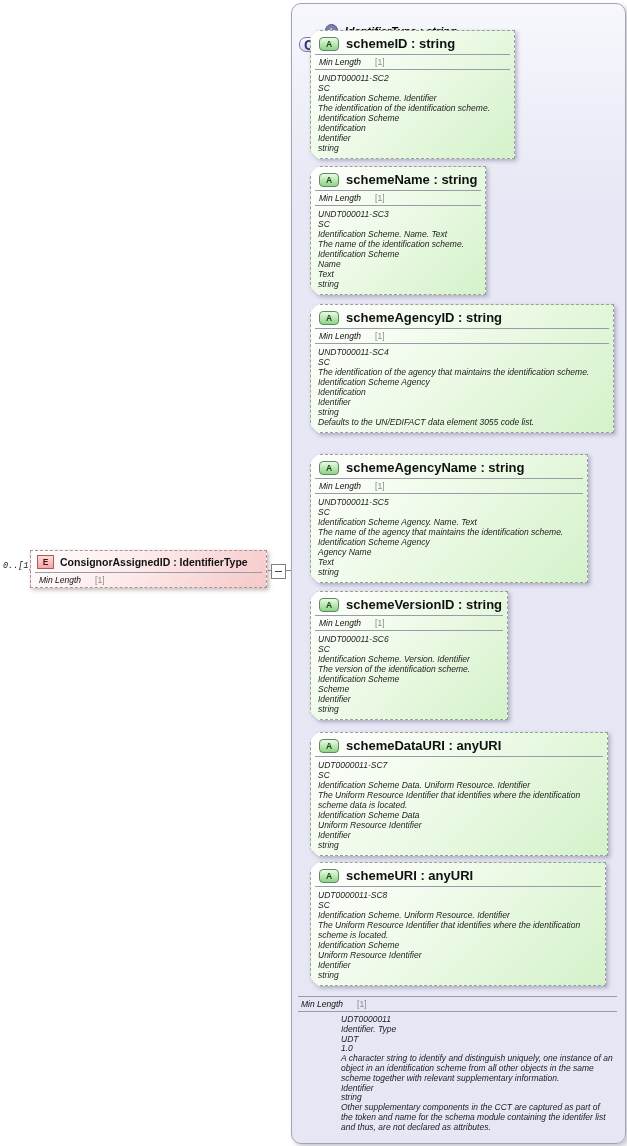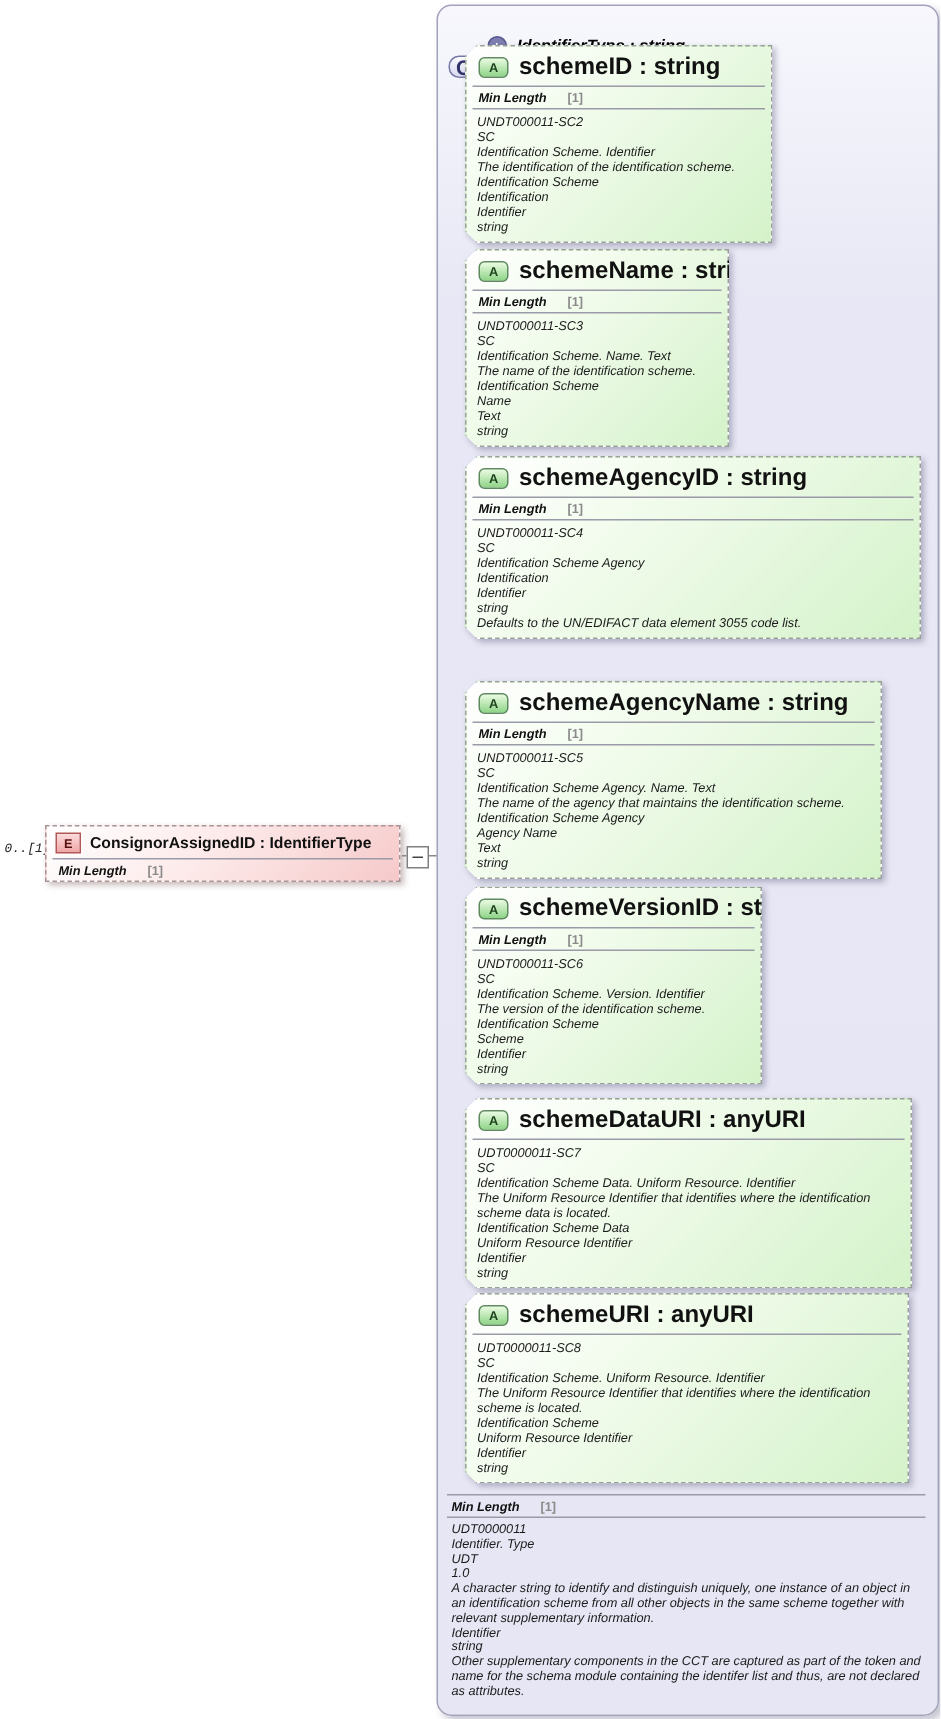--- a/index.html
+++ b/index.html
@@ -32,34 +32,34 @@
   .a4{left:18px;top:450px;width:278px;}
   .a5{left:18px;top:587px;width:198px;}
   .a6{left:18px;top:728px;width:298px;}
   .a7{left:18px;top:858px;width:296px;}
 
   .box-head{display:flex;align-items:center;gap:7px;padding:5px 8px 3px 8px;}
   .icon-a{flex:0 0 auto;width:18px;height:12px;border:1px solid #5f8a5f;border-radius:4px;
       background:linear-gradient(180deg,#eafbe2,#8ed487);
       font-size:8.5px;font-weight:bold;color:#1e421e;
       display:flex;align-items:center;justify-content:center;}
-  .box-title{font-weight:bold;font-size:16px;white-space:nowrap;}
+  .box-title{font-weight:bold;font-size:13px;white-space:nowrap;}
   .rule{height:1px;background:#9a9aa8;margin:0 4px;}
-  .facet{display:flex;gap:14px;padding:2px 8px;font-size:8.5px;line-height:10px;font-weight:bold;}
+  .facet{display:flex;gap:14px;padding:2px 8px;font-size:8.5px;line-height:10px;}
   .facet-name{font-style:italic;color:#111;}
   .facet-val{color:#8a8a8a;}
   .anno{padding:3px 2px 5px 7px;font-size:8.5px;font-style:italic;color:#1c1c1c;}
   .anno .anno-line{line-height:10px;}
 
   
   .ct-bottom{position:absolute;left:5px;right:7px;top:992px;}
   .ct-bottom .facet{padding:2px 4px;}
   .ct-bottom .rule{margin:0 1px;}
   .ct-anno{padding:3px 4px 4px 4px;font-size:8.5px;font-style:italic;color:#1c1c1c;}
-  .ct-anno .anno-line{line-height:9.8px;}
+  .ct-anno .anno-line{line-height:9.8px;margin-left:40px;}
 
   
   .elem{position:absolute;left:30px;top:550px;width:237px;
       filter:drop-shadow(2px 2px 2px rgba(130,100,100,.45));}
   .elem-inner{border:1px dashed #a89494;
       background:linear-gradient(135deg,#ffffff 0%,#fdeaea 45%,#f6c9c9 100%);}
   .elem .box-head{padding:4px 6px 3px 6px;gap:6px;}
   .icon-e{flex:0 0 auto;width:15px;height:12px;border:1px solid #b25858;
       background:linear-gradient(180deg,#fcdcdc,#f0a6a6);
       font-size:8.5px;font-weight:bold;color:#5a1010;
@@ -176,20 +176,21 @@
         </div>
         <div class="rule"></div>
         <div class="facet">
           <span class="facet-name">Min Length</span>
           <span class="facet-val">[1]</span>
         </div>
         <div class="rule"></div>
         <div class="anno">
             <div class="anno-line">UNDT000011-SC4</div>
             <div class="anno-line">SC</div>
+            <div class="anno-line">The identification of the agency that maintains the identification scheme.</div>
             <div class="anno-line">Identification Scheme Agency</div>
             <div class="anno-line">Identification</div>
             <div class="anno-line">Identifier</div>
             <div class="anno-line">string</div>
             <div class="anno-line">Defaults to the UN/EDIFACT data element 3055 code list.</div>
           </div>
       </div>
     </div>
 
     <div class="attr a4">

